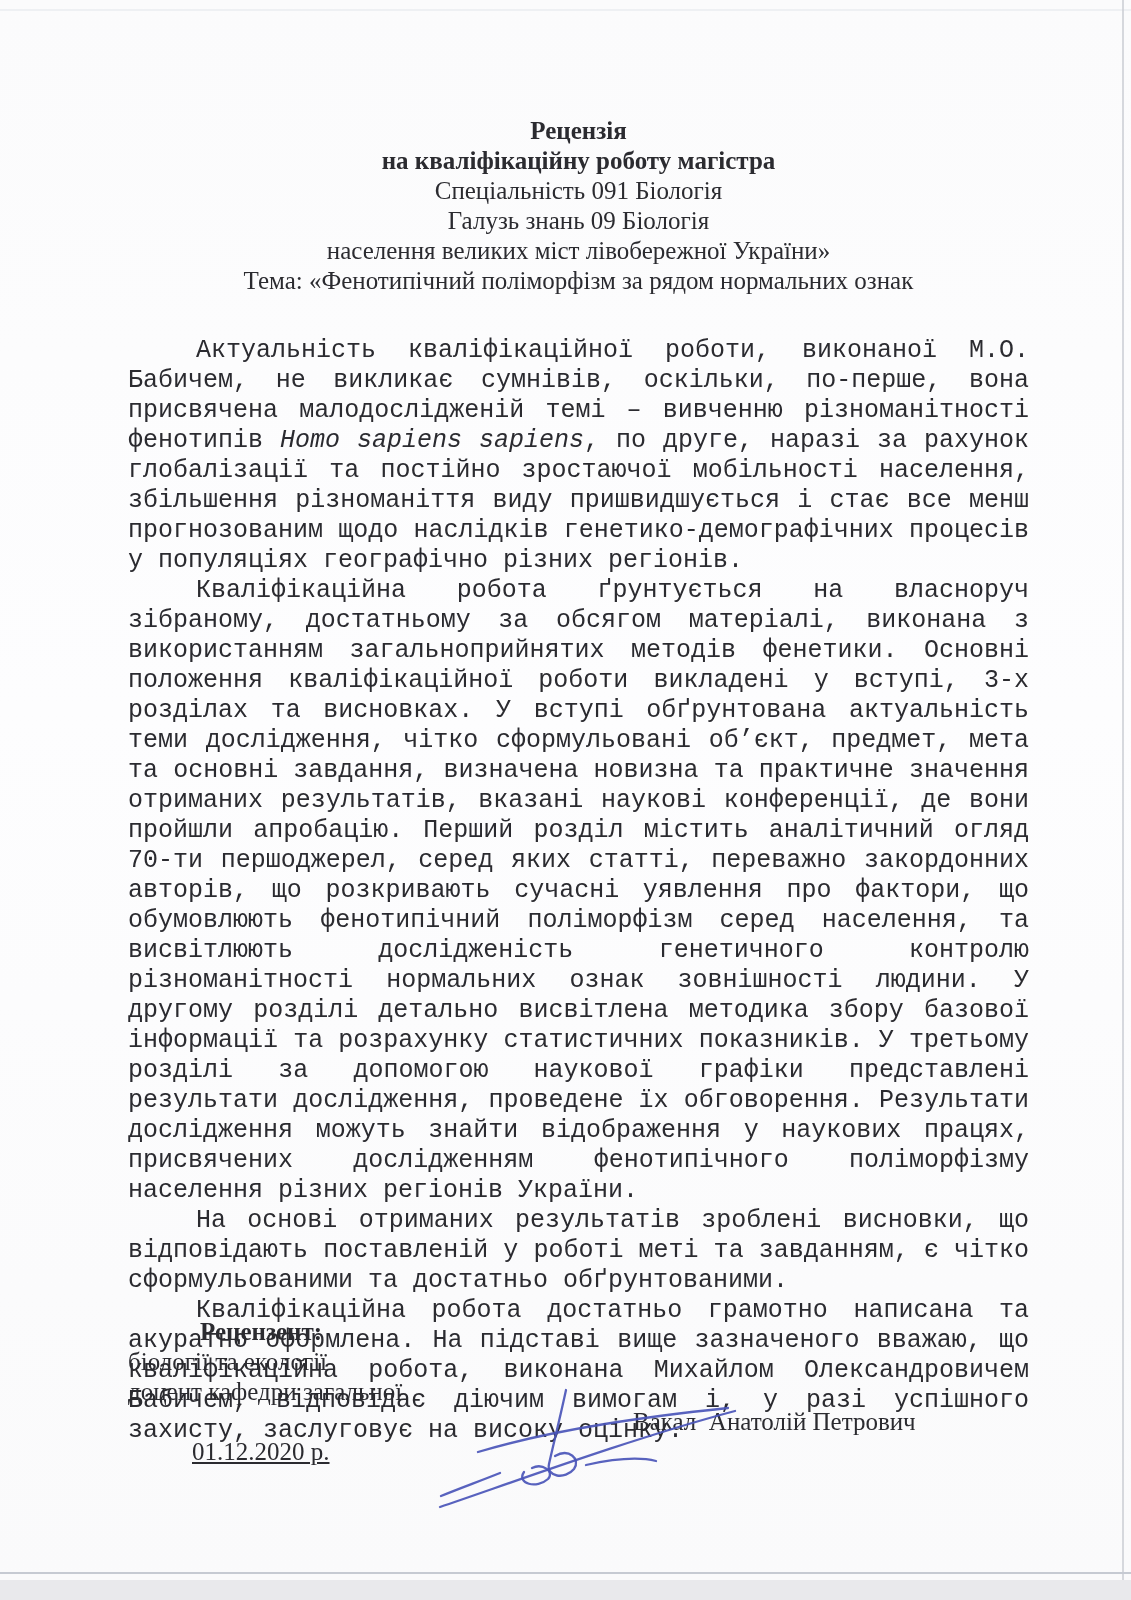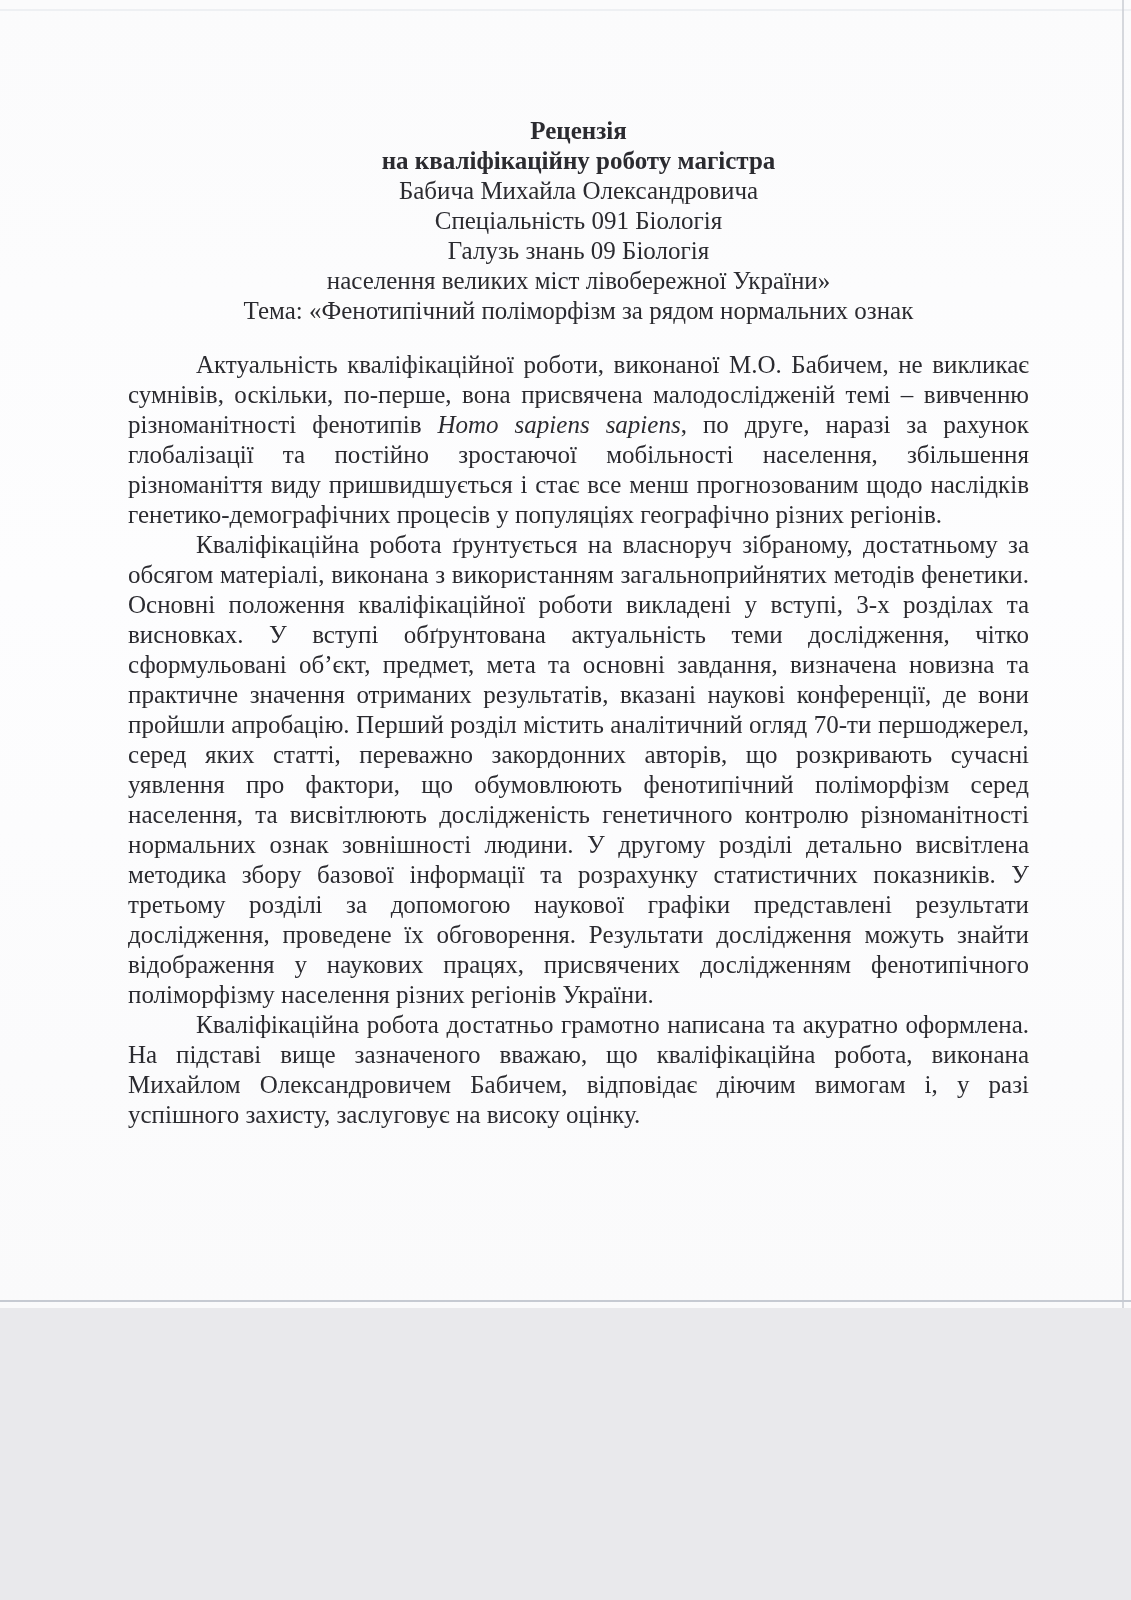--- a/index.html
+++ b/index.html
@@ -1,35 +1,35 @@
 <!DOCTYPE html>
 <html lang="uk"><head>
 <meta charset="utf-8">
 <style>
   html,body { margin:0; padding:0; background:#e9e9ec; }
   .page {
     position:relative;
-    width:1131px; height:1308px;
+    width:1131px; height:1580px;
     margin:0 auto;
     background:linear-gradient(180deg,#fbfbfc 0%,#fdfdfe 45%,#fafafb 100%);
     font-family:"Liberation Serif","DejaVu Serif",serif;
     color:#2b2b30;
     overflow:hidden;
   }
   
   .edge-top    { position:absolute; left:0; top:9px;  width:100%; height:2px; background:#eef0f3; }
   .edge-right  { position:absolute; right:7px; top:0; width:2px; height:100%; background:#c9ccd3; opacity:.75; }
   .edge-bottom { position:absolute; left:0; bottom:6px; width:100%; height:2px; background:#c6cad2; }
 
   .content { position:absolute; left:128px; top:116px; width:901px; }
 
   .doc-header { text-align:center; font-size:25px; line-height:30px; }
   .doc-header .bold { font-weight:bold; }
 
-  .doc-body { margin-top:24px; font-size:25px; line-height:30px; text-align:justify; }
+  .doc-body { margin-top:40px; font-size:25px; line-height:30px; text-align:justify;font-family:Liberation Mono, monospace; }
   .doc-body p { margin:0; text-indent:68px; }
   .doc-body .species { font-style:italic; }
 
   .sign-block { position:absolute; left:128px; top:1317px; width:901px; font-size:25px; line-height:30px; }
   .sign-block .sign-label { margin-left:72px;font-weight:bold; }
   .sign-block .inst-line { position:relative; height:30px; }
   .sign-block .reviewer-name { position:absolute; left:505px; top:0; white-space:pre; }
   .sign-block .sign-date { margin-left:64px;text-decoration:underline; }
 
   .signature-svg { position:absolute; left:438px; top:1376px; width:302px; height:138px; }
@@ -40,30 +40,30 @@
 
 <div class="page">
   <div class="edge-top"></div>
   <div class="edge-right"></div>
   <div class="edge-bottom"></div>
 
   <div class="content">
     <div class="doc-header">
       <div class="bold">Рецензія</div>
       <div class="bold">на кваліфікаційну роботу магістра</div>
-      <div>Бабича Михайла Олександровича</div>
       <div>Спеціальність 091 Біологія</div>
       <div>Галузь знань 09 Біологія</div>
       <div>населення великих міст лівобережної України»</div>
       <div>Тема: «Фенотипічний поліморфізм за рядом нормальних ознак</div>
     </div>
 
     <div class="doc-body">
       <p><span>Актуальність кваліфікаційної роботи, виконаної М.О. Бабичем, не викликає сумнівів, оскільки, по-перше, вона присвячена малодослідженій темі – вивченню різноманітності фенотипів </span><span class="species">Homo sapiens sapiens</span><span>, по друге, наразі за рахунок глобалізації та постійно зростаючої мобільності населення, збільшення різноманіття виду пришвидшується і стає все менш прогнозованим щодо наслідків генетико-демографічних процесів у популяціях географічно різних регіонів.</span></p>
       <p>Кваліфікаційна робота ґрунтується на власноруч зібраному, достатньому за обсягом матеріалі, виконана з використанням загальноприйнятих методів фенетики. Основні положення кваліфікаційної роботи викладені у вступі, 3-х розділах та висновках. У вступі обґрунтована актуальність теми дослідження, чітко сформульовані об’єкт, предмет, мета та основні завдання, визначена новизна та практичне значення отриманих результатів, вказані наукові конференції, де вони пройшли апробацію. Перший розділ містить аналітичний огляд 70-ти першоджерел, серед яких статті, переважно закордонних авторів, що розкривають сучасні уявлення про фактори, що обумовлюють фенотипічний поліморфізм серед населення, та висвітлюють дослідженість генетичного контролю різноманітності нормальних ознак зовнішності людини. У другому розділі детально висвітлена методика збору базової інформації та розрахунку статистичних показників. У третьому розділі за допомогою наукової графіки представлені результати дослідження, проведене їх обговорення. Результати дослідження можуть знайти відображення у наукових працях, присвячених дослідженням фенотипічного поліморфізму населення різних регіонів України.</p>
+      <p>На основі отриманих результатів зроблені висновки, що відповідають поставленій у роботі меті та завданням, є чітко сформульованими та достатньо обґрунтованими.</p>
       <p>Кваліфікаційна робота достатньо грамотно написана та акуратно оформлена. На підставі вище зазначеного вважаю, що кваліфікаційна робота, виконана Михайлом Олександровичем Бабичем, відповідає діючим вимогам і, у разі успішного захисту, заслуговує на високу оцінку.</p>
     </div>
   </div>
 
   <div class="sign-block">
     <div class="sign-label">Рецензент:</div>
     <div>біології та екології</div>
     <div>доцент кафедри загальної</div>
     <div class="inst-line">
       <span class="reviewer-name">Вакал  Анатолій Петрович</span>

